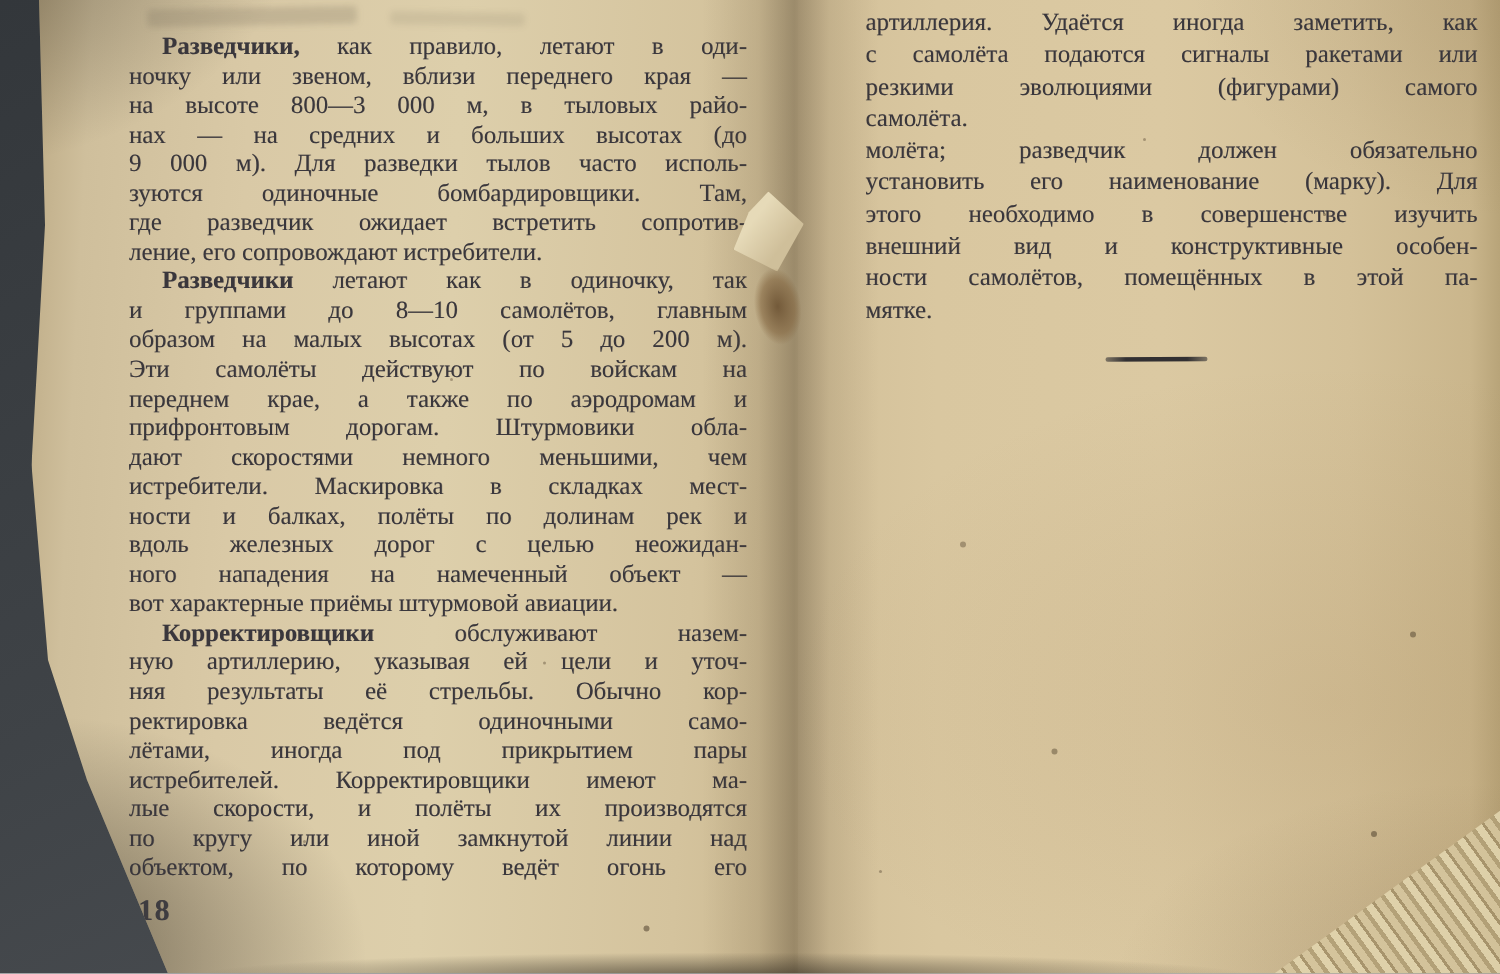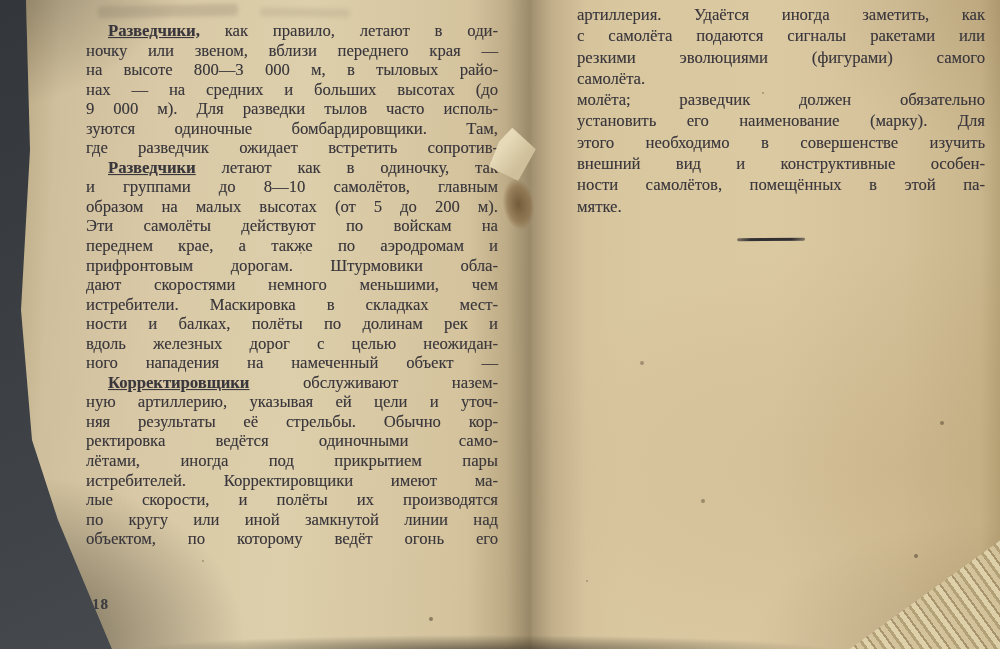--- a/index.html
+++ b/index.html
@@ -86,34 +86,34 @@
     position:absolute;color:#3a373c;font-size:16.6px;
     text-shadow:.3px .3px 0 rgba(58,55,60,.35);
   }
   .textcol .line{
     display:block;height:19.55px;line-height:19.55px;
     text-align:justify;text-align-last:justify;
   }
   .textcol.right .line{height:21.3px;line-height:21.3px;}
   .textcol .line.indent{text-indent:22px;}
   .textcol .line.end{text-align-last:left;}
-  .lead{font-weight:bold;text-decoration:underline;}
+  .lead{font-weight:bold;}
 
   .left-text{left:86px;top:21px;width:412px;}
   .right-text{left:77px;top:4px;width:408px;}
 
   .section-divider-rule{
     position:absolute;left:237px;top:238px;width:68px;height:3px;
     background:linear-gradient(90deg,rgba(50,48,50,.55),#323032 20%,#323032 80%,rgba(50,48,50,.55));
     border-radius:2px;transform:rotate(-.4deg);
   }
 
   .page-number{
     position:absolute;left:92px;top:596px;
-    font-size:15px;font-weight:bold;color:#3e3c40;letter-spacing:1px;
+    font-size:20px;font-weight:bold;color:#3e3c40;letter-spacing:1px;
     text-shadow:.3px .3px 0 rgba(58,55,60,.4);
   }
 </style>
 </head>
 <body>
 
 <div class="book">
 
   <div class="page-right">
     <div class="textcol right right-text">
@@ -135,31 +135,33 @@
     <div class="smudge a"></div>
     <div class="smudge b"></div>
     <div class="textcol left-text">
         <div class="line indent"><span class="lead">Разведчики,</span> как правило, летают в оди-</div>
         <div class="line">ночку или звеном, вблизи переднего края —</div>
         <div class="line">на высоте 800—3 000 м, в тыловых райо-</div>
         <div class="line">нах — на средних и больших высотах (до</div>
         <div class="line">9 000 м). Для разведки тылов часто исполь-</div>
         <div class="line">зуются одиночные бомбардировщики. Там,</div>
         <div class="line">где разведчик ожидает встретить сопротив-</div>
+        <div class="line end">ление, его сопровождают истребители.</div>
         <div class="line indent"><span class="lead">Разведчики</span> летают как в одиночку, так</div>
         <div class="line">и группами до 8—10 самолётов, главным</div>
         <div class="line">образом на малых высотах (от 5 до 200 м).</div>
         <div class="line">Эти самолёты действуют по войскам на</div>
         <div class="line">переднем крае, а также по аэродромам и</div>
         <div class="line">прифронтовым дорогам. Штурмовики обла-</div>
         <div class="line">дают скоростями немного меньшими, чем</div>
         <div class="line">истребители. Маскировка в складках мест-</div>
         <div class="line">ности и балках, полёты по долинам рек и</div>
         <div class="line">вдоль железных дорог с целью неожидан-</div>
         <div class="line">ного нападения на намеченный объект —</div>
+        <div class="line end">вот характерные приёмы штурмовой авиации.</div>
         <div class="line indent"><span class="lead">Корректировщики</span> обслуживают назем-</div>
         <div class="line">ную артиллерию, указывая ей цели и уточ-</div>
         <div class="line">няя результаты её стрельбы. Обычно кор-</div>
         <div class="line">ректировка ведётся одиночными само-</div>
         <div class="line">лётами, иногда под прикрытием пары</div>
         <div class="line">истребителей. Корректировщики имеют ма-</div>
         <div class="line">лые скорости, и полёты их производятся</div>
         <div class="line">по кругу или иной замкнутой линии над</div>
         <div class="line">объектом, по которому ведёт огонь его</div>
       </div>

